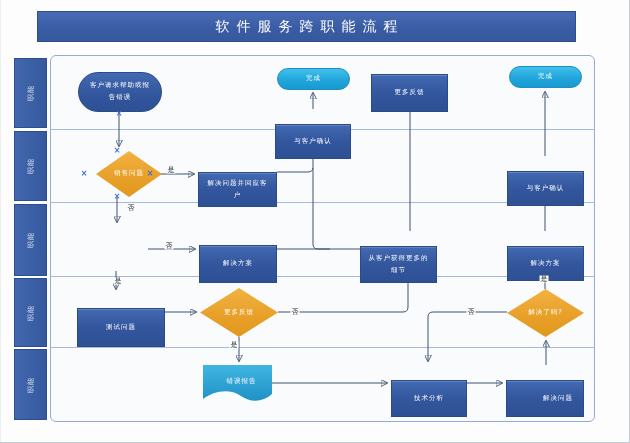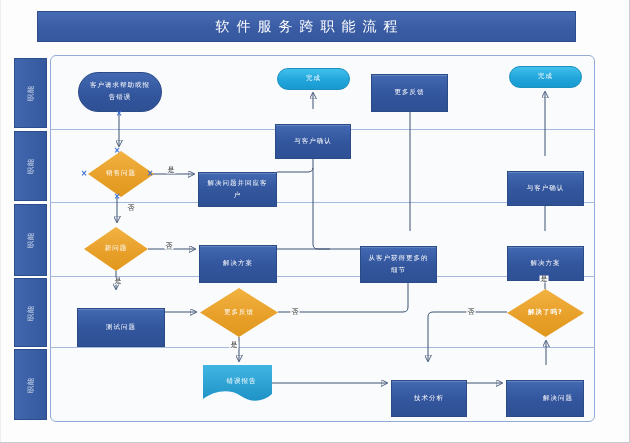--- a/index.html
+++ b/index.html
@@ -150,48 +150,45 @@
   </div>
   <div class="node process" style="left:371px;top:59px;width:77px;height:38px;">
     <span class="nlabel">更多反馈</span>
   </div>
   <div class="node terminator cyan" style="left:509px;top:66px;width:73px;height:22px;">
     <span class="nlabel">完成</span>
   </div>
   <div class="node process" style="left:275px;top:109px;width:76px;height:35px;">
     <span class="nlabel">与客户确认</span>
   </div>
-  <div class="node decision" style="left:88px;top:151px;width:66px;height:46px;">
+  <div class="node decision" style="left:96px;top:151px;width:66px;height:46px;">
     <span class="nlabel">销售问题</span>
   </div>
   <div class="node process" style="left:198px;top:157px;width:79px;height:35px;">
     <span class="nlabel">解决问题并回应客户</span>
   </div>
   <div class="node process" style="left:507px;top:156px;width:77px;height:35px;">
     <span class="nlabel">与客户确认</span>
   </div>
-  <div class="node decision" style="left:84px;top:227px;width:64px;height:44px;">
-    <span class="nlabel">新问题</span>
-  </div>
   <div class="node process" style="left:199px;top:230px;width:78px;height:38px;">
     <span class="nlabel">解决方案</span>
   </div>
   <div class="node process" style="left:360px;top:231px;width:77px;height:37px;">
     <span class="nlabel">从客户获得更多的细节</span>
   </div>
   <div class="node process" style="left:507px;top:231px;width:77px;height:35px;">
     <span class="nlabel">解决方案</span>
   </div>
   <div class="node process" style="left:77px;top:293px;width:88px;height:39px;">
     <span class="nlabel">测试问题</span>
   </div>
   <div class="node decision" style="left:200px;top:288px;width:78px;height:49px;">
     <span class="nlabel">更多反馈</span>
   </div>
-  <div class="node decision" style="left:507px;top:289px;width:77px;height:48px;font-weight:bold;">
+  <div class="node decision" style="left:507px;top:289px;width:77px;height:48px;">
     <span class="nlabel">解决了吗?</span>
   </div>
   <div class="node docnode" style="left:203px;top:365px;width:69px;height:40px;padding-left:8px;">
     <svg viewBox="0 0 69 40" preserveAspectRatio="none">
       <defs>
         <linearGradient id="docg" x1="0" y1="0" x2="0" y2="1">
           <stop offset="0" stop-color="#41b5e2"></stop>
           <stop offset="1" stop-color="#1f92c6"></stop>
         </linearGradient>
       </defs>

